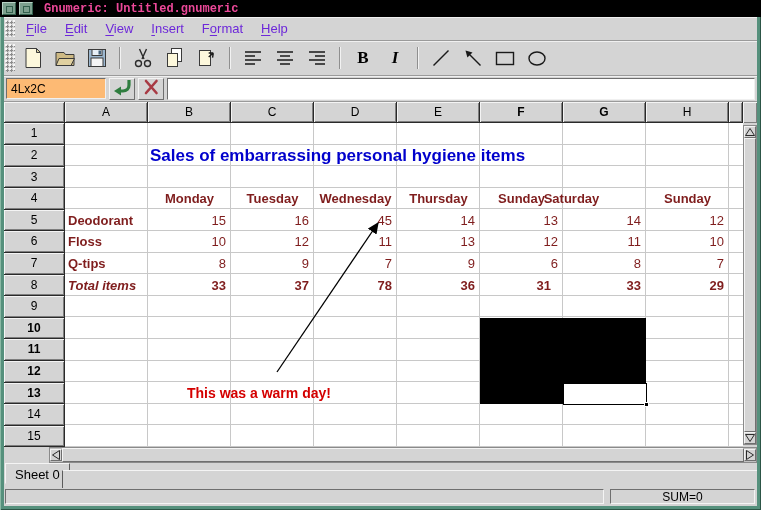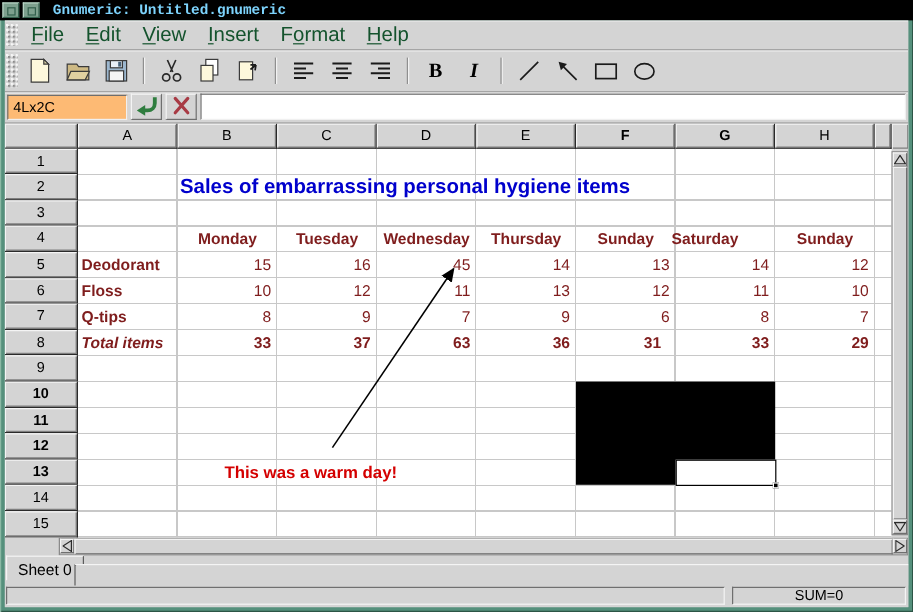--- a/index.html
+++ b/index.html
@@ -8,33 +8,33 @@
     width:761px;height:510px;position:relative;
     background:#55907c;
     font-family:"Liberation Sans",sans-serif;
     box-shadow: inset 1px 1px 0 #8ab8a4, inset -1px -1px 0 #2c5546;
   }
   
   .titlebar{height:17px;background:#000;display:flex;align-items:center;padding-left:2px;}
   .wm-btn{width:14px;height:13px;margin-right:3px;background:#7da08e;
     border:1px solid;border-color:#b7d2c4 #33604d #33604d #b7d2c4;position:relative;}
   .wm-btn::after{content:"";position:absolute;left:3px;top:3px;width:5px;height:5px;border:1px solid #33604d;}
-  .title-text{color:#7dd3fc;font-family:"Liberation Mono","DejaVu Sans Mono",monospace;
+  .title-text{color:#ec4899;font-family:"Liberation Mono","DejaVu Sans Mono",monospace;
     font-size:12px;font-weight:bold;margin-left:8px;white-space:nowrap;}
   
   .frame{padding:0 4px 4px 4px;}
   .content{width:753px;height:489px;background:#d4d4d4;display:flex;flex-direction:column;overflow:hidden;}
   .bar{border-bottom:1px solid #9a9a9a;box-shadow:inset 0 1px 0 #f0f0f0;}
   .grip{width:10px;align-self:stretch;margin:3px 2px 3px 1px;
     background-image:radial-gradient(circle at 1px 1px,#f6f6f6 1px,transparent 1.3px),
                      radial-gradient(circle at 2.5px 2.5px,#8b8b8b 1px,transparent 1.3px);
     background-size:4px 4px;}
   
   .menubar{height:25px;display:flex;align-items:center;}
-  .menu-item{padding:3px 9px;font-size:17px;color:#14532d;white-space:nowrap;}
+  .menu-item{padding:3px 9px;font-size:13px;color:#6d28d9;white-space:nowrap;}
   .menu-item .ul{text-decoration:underline;text-underline-offset:2px;}
   
   .toolbar{height:36px;display:flex;align-items:center;}
   .tb-btn{width:30px;height:30px;display:flex;align-items:center;justify-content:center;
     background:transparent;border:1px solid transparent;padding:0;margin:0 1px;}
   .tb-ic{display:flex;align-items:center;justify-content:center;width:24px;height:24px;}
   .tb-ic.bold{font-family:"Liberation Serif",serif;font-weight:bold;font-size:17px;}
   .tb-ic.italic{font-family:"Liberation Serif",serif;font-weight:bold;font-style:italic;font-size:17px;}
   .tb-sep{width:2px;height:22px;margin:0 6px;border-left:1px solid #8f8f8f;border-right:1px solid #f2f2f2;}
   
@@ -306,21 +306,21 @@
           <div class="hdr row-hdr b" style="top: 258.6px; height: 21.6px;">12</div>
           <div class="hdr row-hdr b" style="top: 280.2px; height: 21.6px;">13</div>
           <div class="hdr row-hdr" style="top: 301.8px; height: 21.6px;">14</div>
           <div class="hdr row-hdr" style="top: 323.4px; height: 21.6px;">15</div>
           <div class="cell sheet-title" style="left: 144px; top: 42.6px; width: auto; height: 21.6px; color: rgb(0, 0, 204);">Sales of embarrassing personal hygiene items</div>
           <div class="cell days" style="left: 144px; top: 85.8px; width: 83px; height: 21.6px;">Monday</div>
           <div class="cell days" style="left: 227px; top: 85.8px; width: 83px; height: 21.6px;">Tuesday</div>
           <div class="cell days" style="left: 310px; top: 85.8px; width: 83px; height: 21.6px;">Wednesday</div>
           <div class="cell days" style="left: 393px; top: 85.8px; width: 83px; height: 21.6px;">Thursday</div>
           <div class="cell days" style="left: 476px; top: 85.8px; width: 83px; height: 21.6px;">Sunday</div>
-          <div class="cell days" style="left: 542px; top: 85.8px; width: 83px; height: 21.6px;">Saturday</div>
+          <div class="cell days" style="left: 526px; top: 85.8px; width: 83px; height: 21.6px;">Saturday</div>
           <div class="cell lbl" style="left: 61px; top: 107.4px; width: 83px; height: 21.6px;">Deodorant</div>
           <div class="cell days" style="left: 642px; top: 85.8px; width: 83px; height: 21.6px;">Sunday</div>
           <div class="cell num" style="left: 144px; top: 107.4px; width: 83px; height: 21.6px;">15</div>
           <div class="cell num" style="left: 227px; top: 107.4px; width: 83px; height: 21.6px;">16</div>
           <div class="cell num" style="left: 310px; top: 107.4px; width: 83px; height: 21.6px;">45</div>
           <div class="cell num" style="left: 393px; top: 107.4px; width: 83px; height: 21.6px;">14</div>
           <div class="cell num" style="left: 476px; top: 107.4px; width: 83px; height: 21.6px;">13</div>
           <div class="cell num" style="left: 559px; top: 107.4px; width: 83px; height: 21.6px;">14</div>
           <div class="cell num" style="left: 642px; top: 107.4px; width: 83px; height: 21.6px;">12</div>
           <div class="cell lbl" style="left: 61px; top: 129px; width: 83px; height: 21.6px;">Floss</div>
@@ -335,21 +335,21 @@
           <div class="cell num" style="left: 144px; top: 150.6px; width: 83px; height: 21.6px;">8</div>
           <div class="cell num" style="left: 227px; top: 150.6px; width: 83px; height: 21.6px;">9</div>
           <div class="cell num" style="left: 310px; top: 150.6px; width: 83px; height: 21.6px;">7</div>
           <div class="cell num" style="left: 393px; top: 150.6px; width: 83px; height: 21.6px;">9</div>
           <div class="cell num" style="left: 476px; top: 150.6px; width: 83px; height: 21.6px;">6</div>
           <div class="cell num" style="left: 559px; top: 150.6px; width: 83px; height: 21.6px;">8</div>
           <div class="cell num" style="left: 642px; top: 150.6px; width: 83px; height: 21.6px;">7</div>
           <div class="cell lbl it" style="left: 61px; top: 172.2px; width: 83px; height: 21.6px;">Total items</div>
           <div class="cell num bd" style="left: 144px; top: 172.2px; width: 83px; height: 21.6px;">33</div>
           <div class="cell num bd" style="left: 227px; top: 172.2px; width: 83px; height: 21.6px;">37</div>
-          <div class="cell num bd" style="left: 310px; top: 172.2px; width: 83px; height: 21.6px;">63</div>
+          <div class="cell num bd" style="left: 310px; top: 172.2px; width: 83px; height: 21.6px;">78</div>
           <div class="cell num bd" style="left: 393px; top: 172.2px; width: 83px; height: 21.6px;">36</div>
           <div class="cell num bd" style="left: 469px; top: 172.2px; width: 83px; height: 21.6px;">31</div>
           <div class="cell num bd" style="left: 559px; top: 172.2px; width: 83px; height: 21.6px;">33</div>
           <div class="cell num bd" style="left: 642px; top: 172.2px; width: 83px; height: 21.6px;">29</div>
           <div class="annotation" style="left: 183px; top: 280.2px; color: rgb(212, 0, 0);">This was a warm day!</div>
           <div class="selection-block" style="left: 476px; top: 215.4px; width: 166px; height: 86.4px;"></div>
           <div class="active-cell" style="left: 559px; top: 280.2px; width: 84px; height: 22.6px;">
             <div class="sel-handle"></div>
           </div>
         </div>

